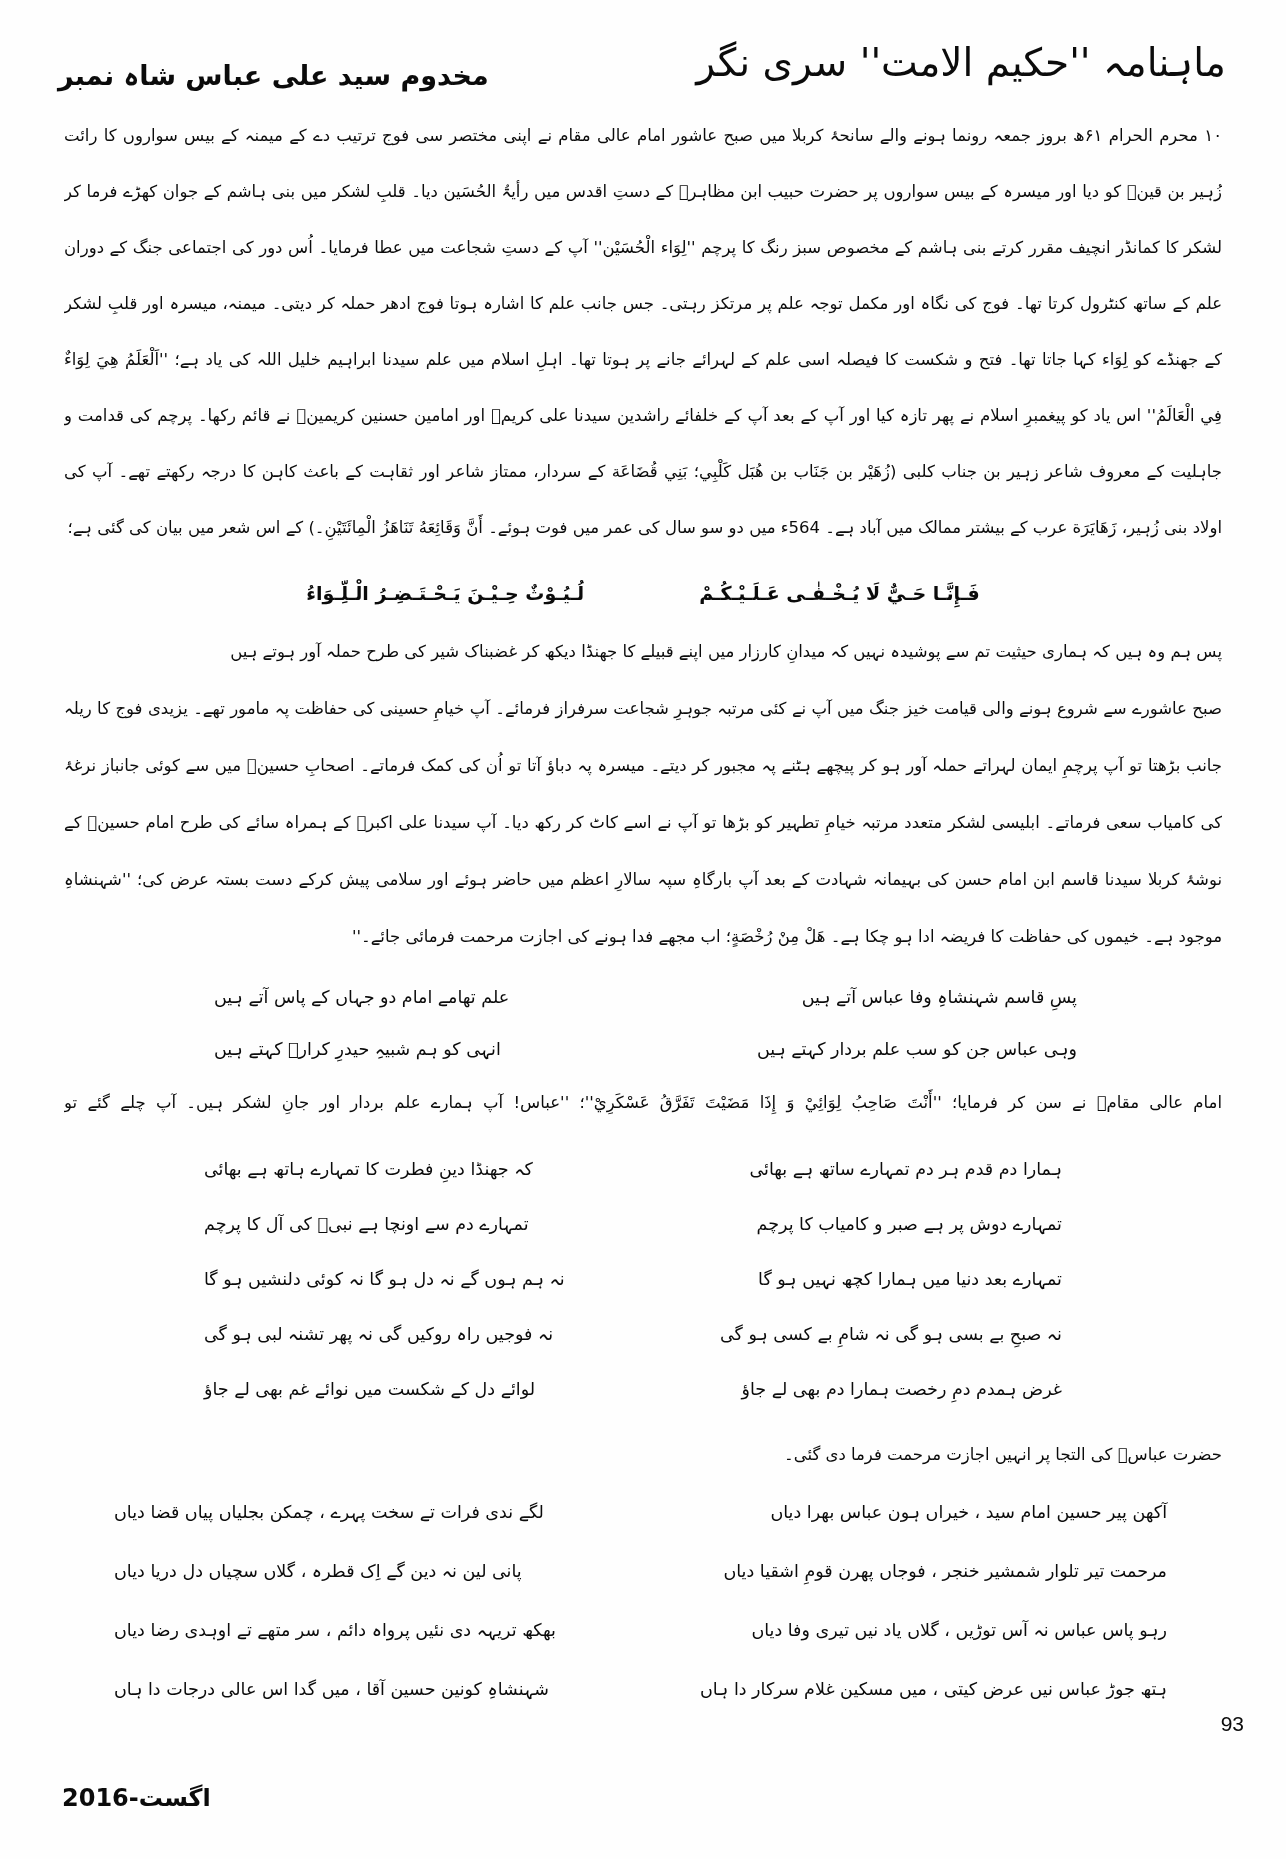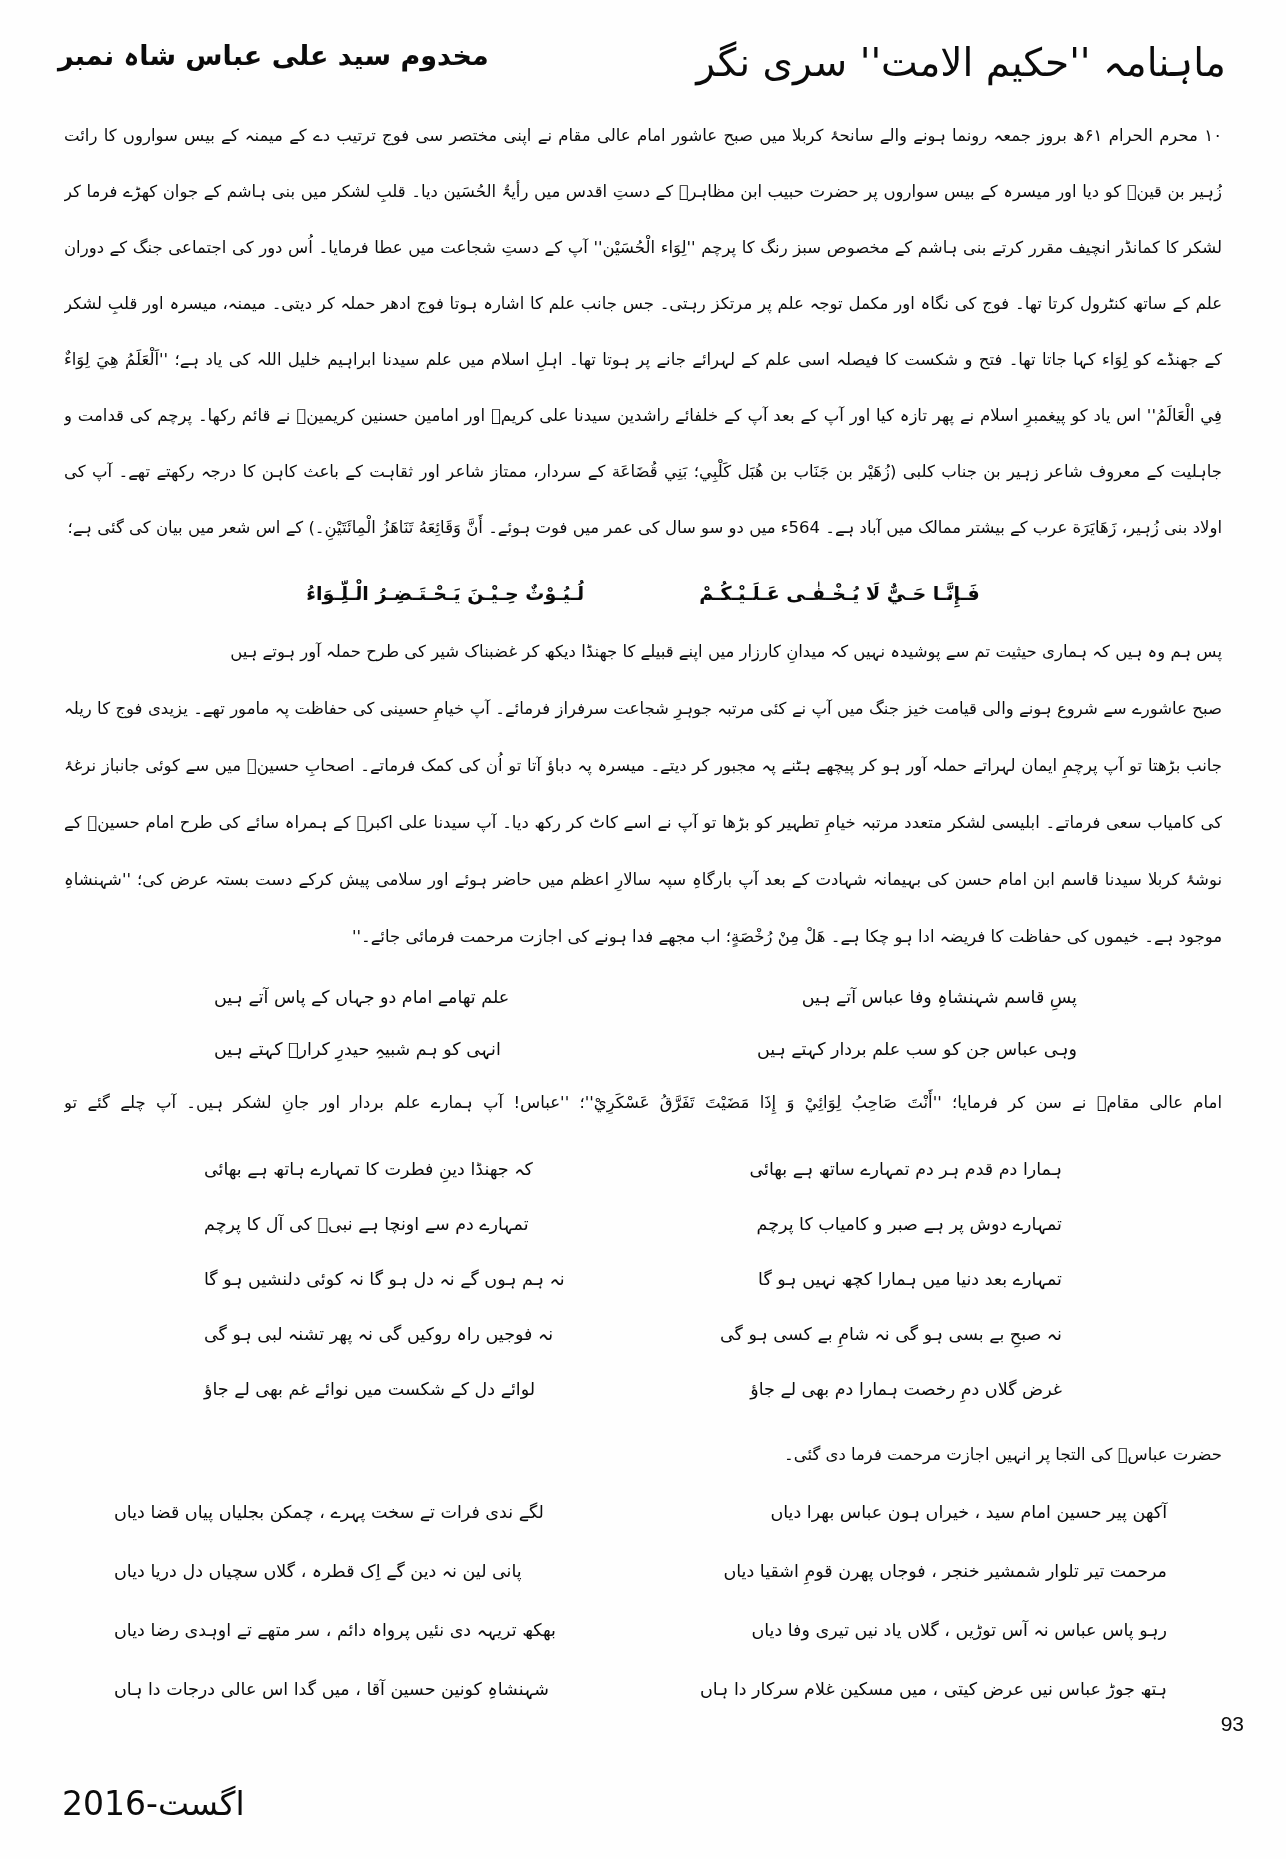--- a/index.html
+++ b/index.html
@@ -10,21 +10,21 @@
     color:#0b0b0b;
     font-family:"DejaVu Sans",sans-serif;
     direction:rtl;
     overflow:hidden;
   }
   .header{
     position:absolute;top:40px;right:60px;left:58px;
     display:flex;justify-content:space-between;align-items:flex-start;
   }
   .title-right{font-size:39px;font-weight:normal;letter-spacing:-0.5px;}
-  .title-left{font-size:27px;font-weight:bold;margin-top:0;}
+  .title-left{font-size:27px;font-weight:bold;margin-top:20px;}
   .content{
     position:absolute;top:108px;right:64px;width:1158px;
   }
   .pl{
     height:56px;line-height:56px;
     font-size:16.5px;
     text-align:justify;text-align-last:justify;
     overflow:hidden;
   }
   .pl2{height:57px;line-height:57px;}
@@ -42,21 +42,21 @@
   .poem-block{margin-top:10px;padding:0 160px 0 140px;}
   .poem-block .crow{height:55px;}
   .transition-line{
     margin-top:16px;height:46px;line-height:46px;
     text-align:right;font-size:16.5px;
   }
   .punjabi-block{margin-top:4px;padding:0 55px 0 50px;}
   .punjabi-block .crow{height:59px;font-size:17.5px;}
   .footer-issue{
     position:absolute;left:62px;top:1784px;
-    font-size:33px;font-weight:normal;text-align:right;
+    font-size:24px;font-weight:bold;text-align:right;
   }
   .page-number{
     position:absolute;right:42px;top:1712px;
     font-size:21px;font-family:"Liberation Sans",sans-serif;direction:ltr;
   }
 </style>
 </head>
 <body>
 
 <div class="page">
@@ -120,21 +120,21 @@
       </div>
       <div class="crow">
         <span>تمہارے بعد دنیا میں ہمارا کچھ نہیں ہو گا</span>
         <span>نہ ہم ہوں گے نہ دل ہو گا نہ کوئی دلنشیں ہو گا</span>
       </div>
       <div class="crow">
         <span>نہ صبحِ بے بسی ہو گی نہ شامِ بے کسی ہو گی</span>
         <span>نہ فوجیں راہ روکیں گی نہ پھر تشنہ لبی ہو گی</span>
       </div>
       <div class="crow">
-        <span>غرض گلاں دمِ رخصت ہمارا دم بھی لے جاؤ</span>
+        <span>غرض ہمدم دمِ رخصت ہمارا دم بھی لے جاؤ</span>
         <span>لوائے دل کے شکست میں نوائے غم بھی لے جاؤ</span>
       </div>
     </div>
 
     <div class="transition-line">حضرت عباسؑ کی التجا پر انہیں اجازت مرحمت فرما دی گئی۔</div>
 
     <div class="punjabi-block">
       <div class="crow">
         <span>آکھن پیر حسین امام سید ، خیراں ہون عباس بھرا دیاں</span>
         <span>لگے ندی فرات تے سخت پہرے ، چمکن بجلیاں پیاں قضا دیاں</span>

